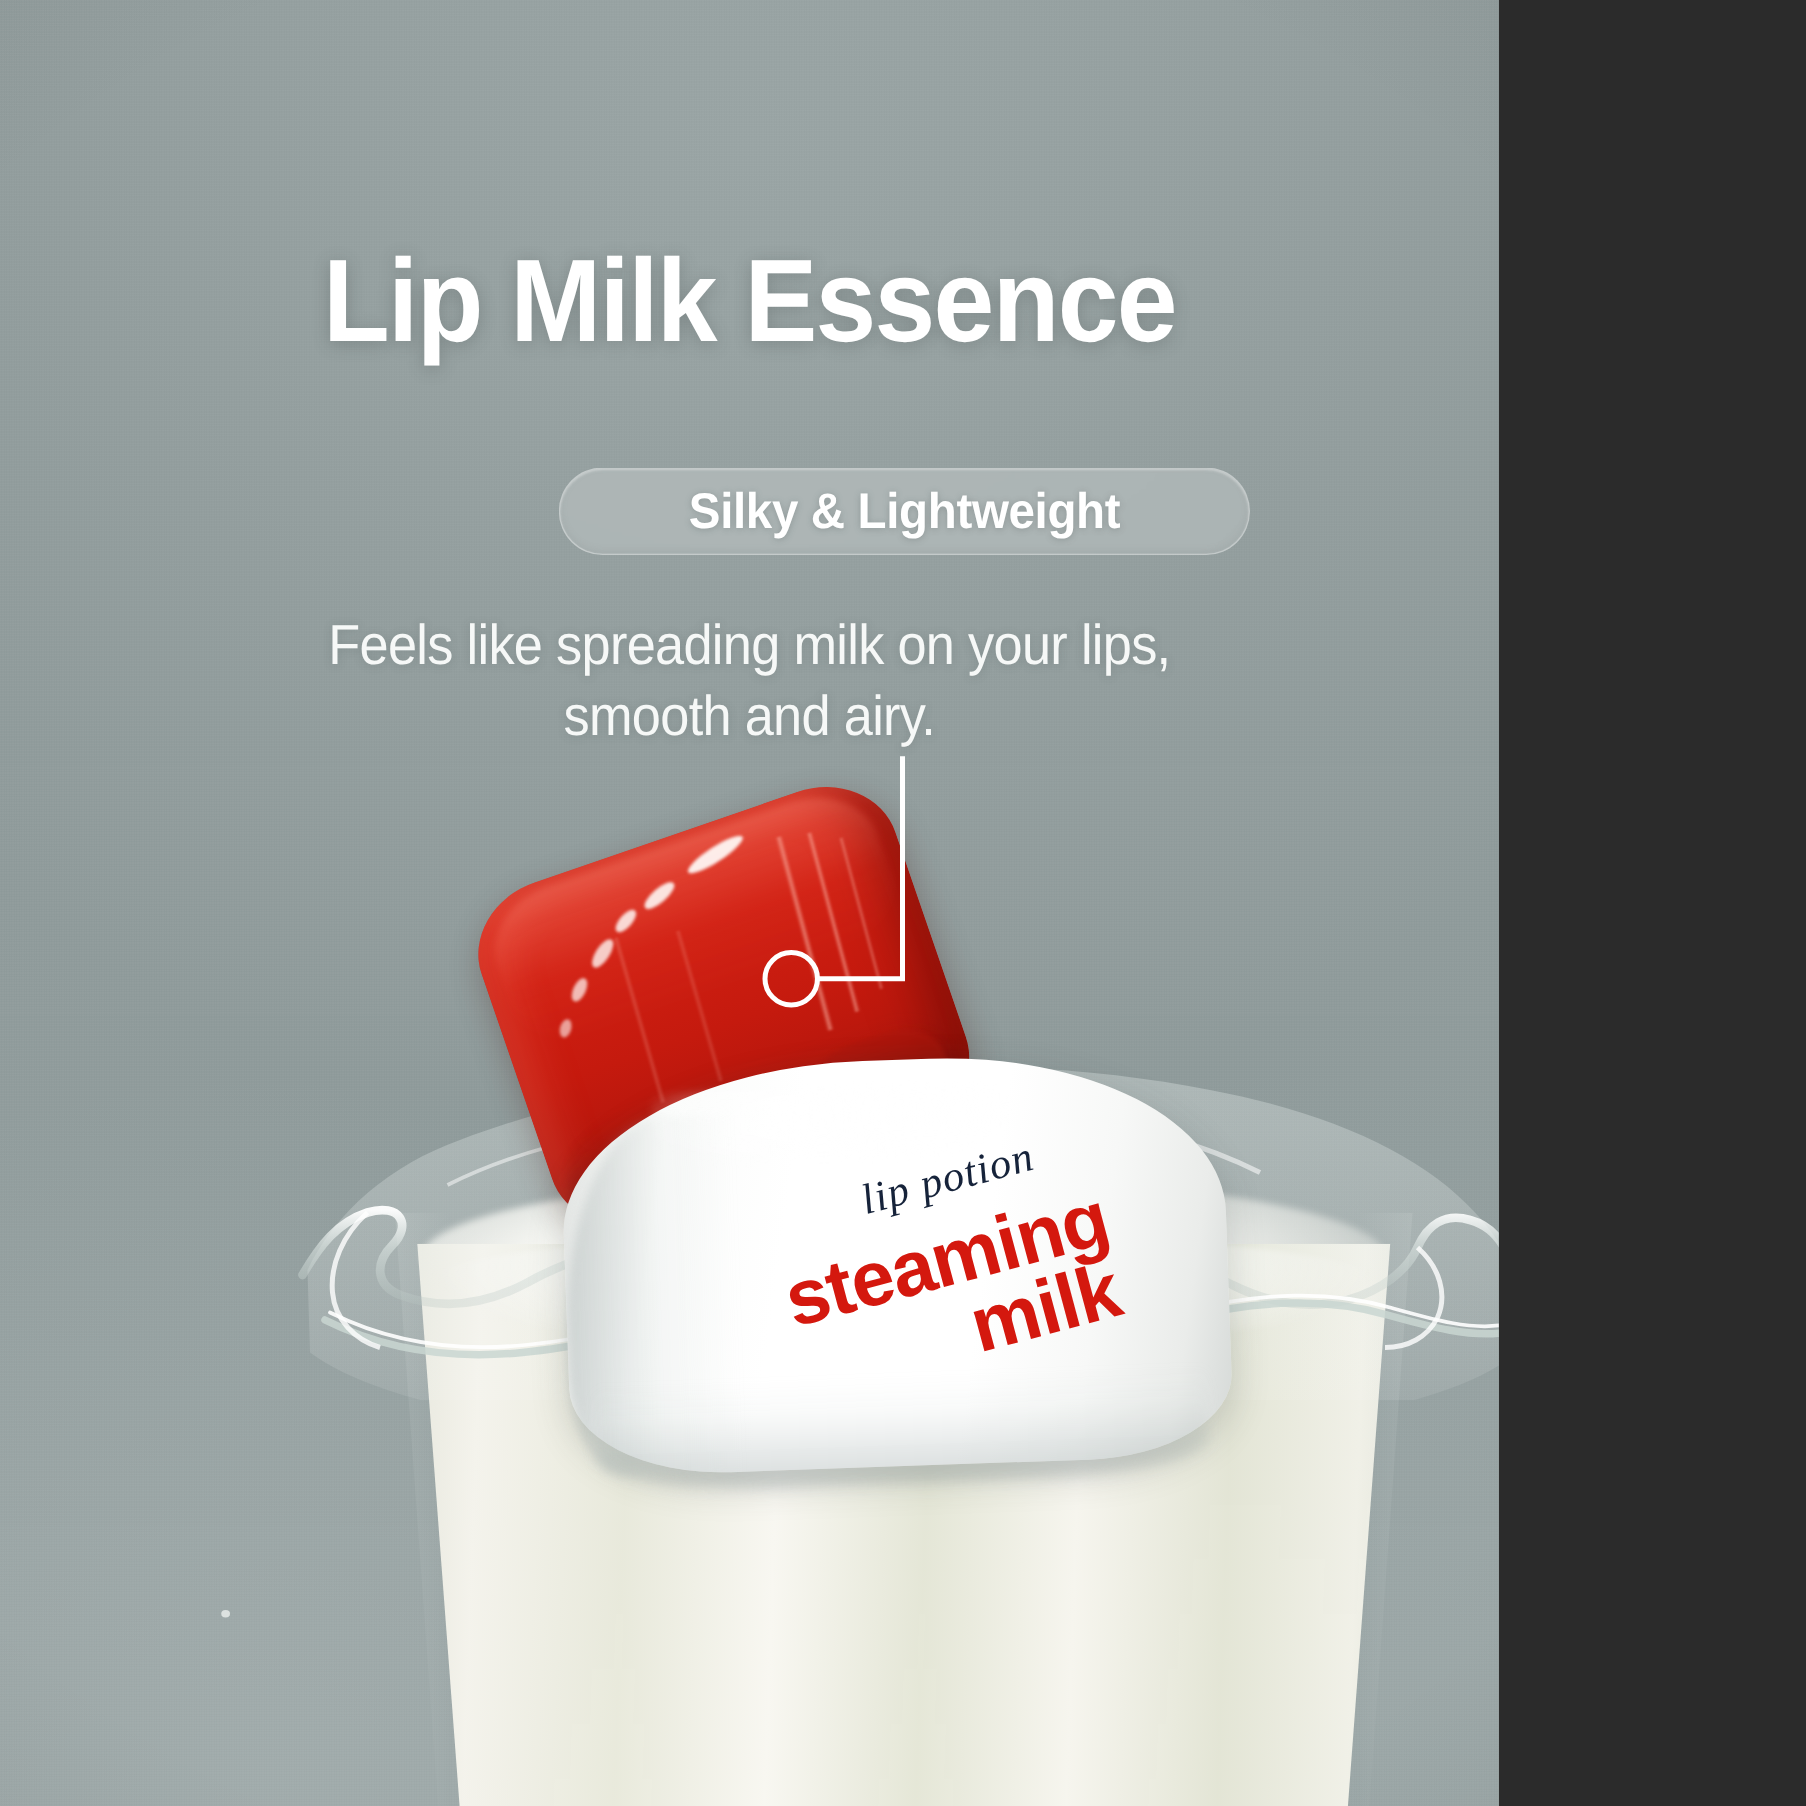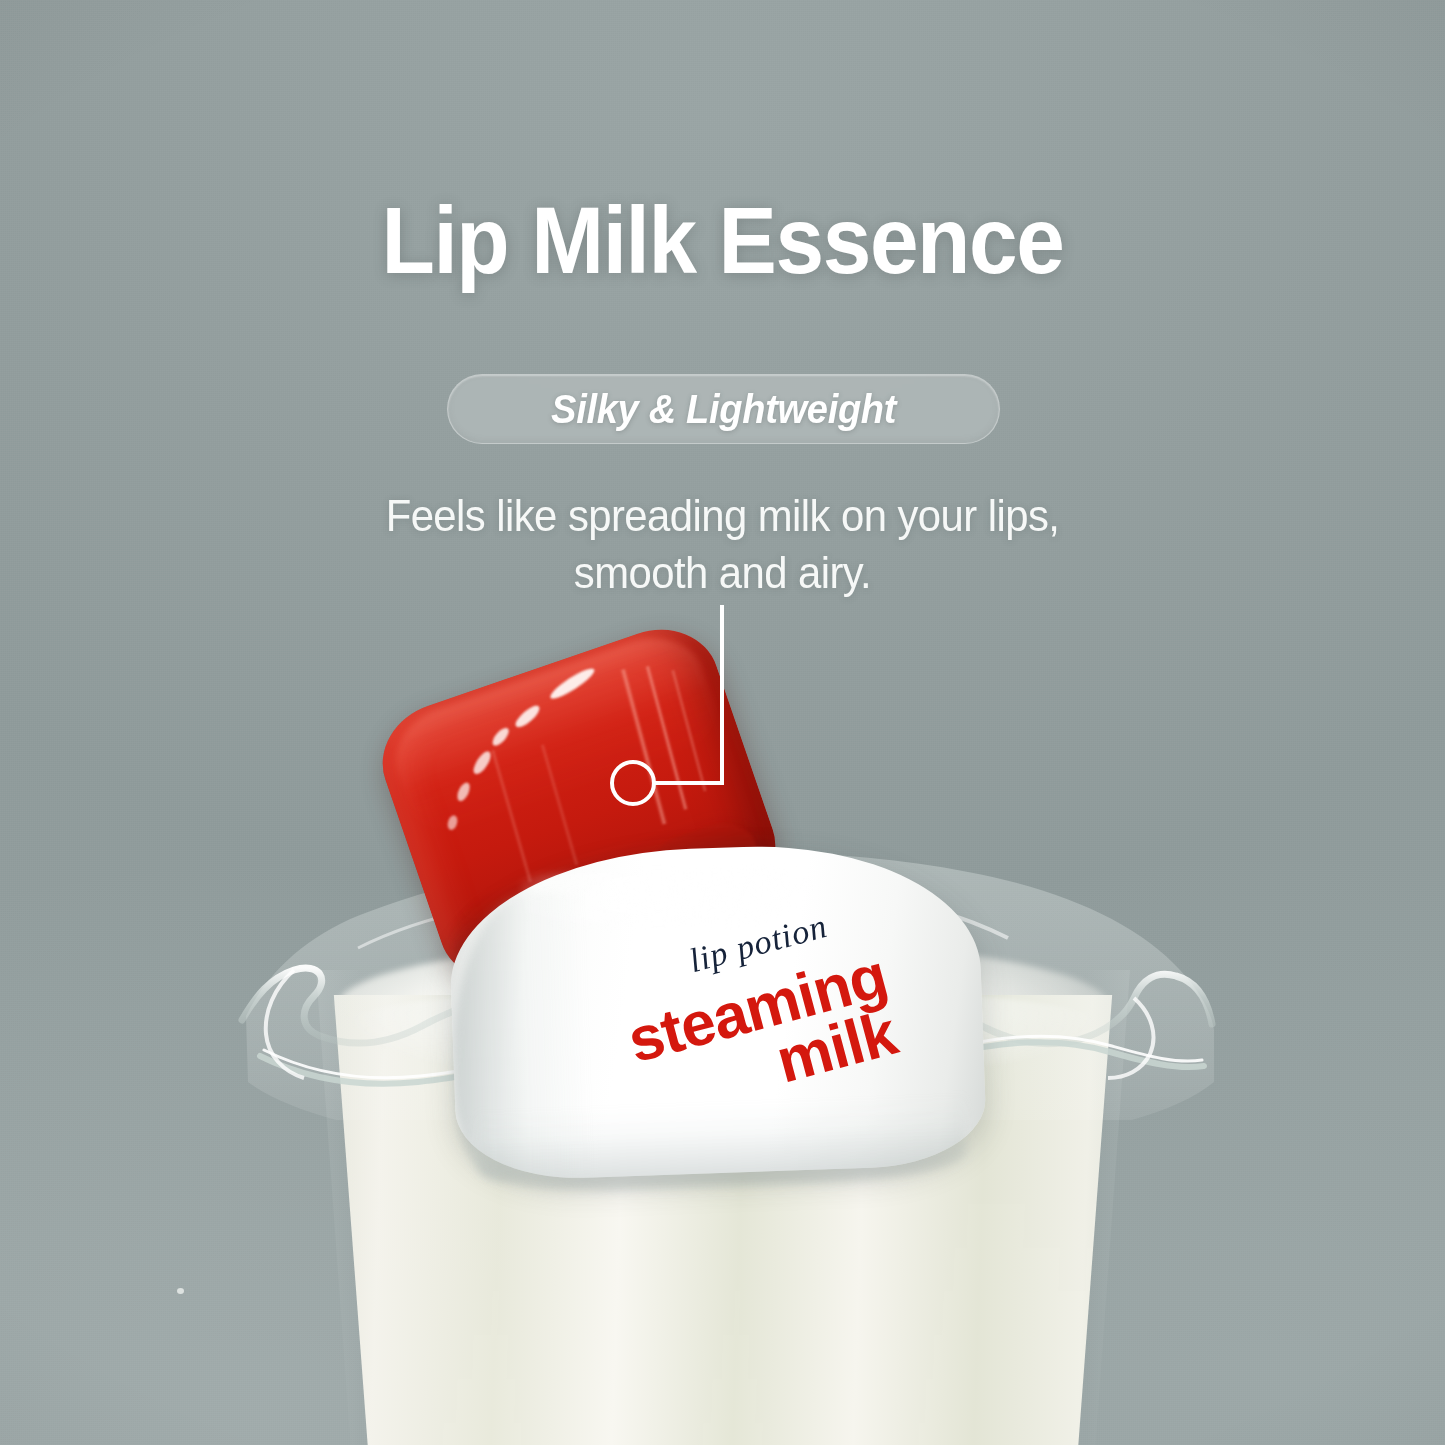--- a/index.html
+++ b/index.html
@@ -1,21 +1,21 @@
 <!DOCTYPE html>
 <html><head>
 <meta charset="utf-8">
 <title>Lip Milk Essence</title>
 <style>
   * { margin:0; padding:0; box-sizing:border-box; }
   html,body { background:#2b2b2b; }
 
   .stage {
     position:relative;
-    width:1445px; height:1445px;
+    width:1199px; height:1445px;
     overflow:hidden;
     font-family:"Liberation Sans", sans-serif;
     background:#98a3a3;
   }
 
   
   .bg-base{
     position:absolute; inset:0;
     background:
       radial-gradient(120% 90% at 50% 8%,   #9aa5a5 0%, #939e9e 38%, #8f9b9b 62%, #97a2a2 100%),
@@ -57,21 +57,20 @@
   .badge{
     position:absolute; left:447px; top:374px;
     width:553px; height:70px;
     border-radius:35px;
     background:rgba(255,255,255,.22);
     border:1px solid rgba(255,255,255,.30);
     box-shadow:inset 0 1px 2px rgba(255,255,255,.40),
                inset 0 -2px 6px rgba(120,132,132,.18);
     display:flex; align-items:center; justify-content:center;
     backdrop-filter:blur(2px);
-    font-style:italic;
   }
   .badge-label{
     color:#ffffff;
     font-size:40px; font-weight:700; letter-spacing:-.3px;
     transform:scaleX(.95);
     text-shadow:0 1px 6px rgba(70,80,80,.30);
     white-space:nowrap;
   }
 
   

